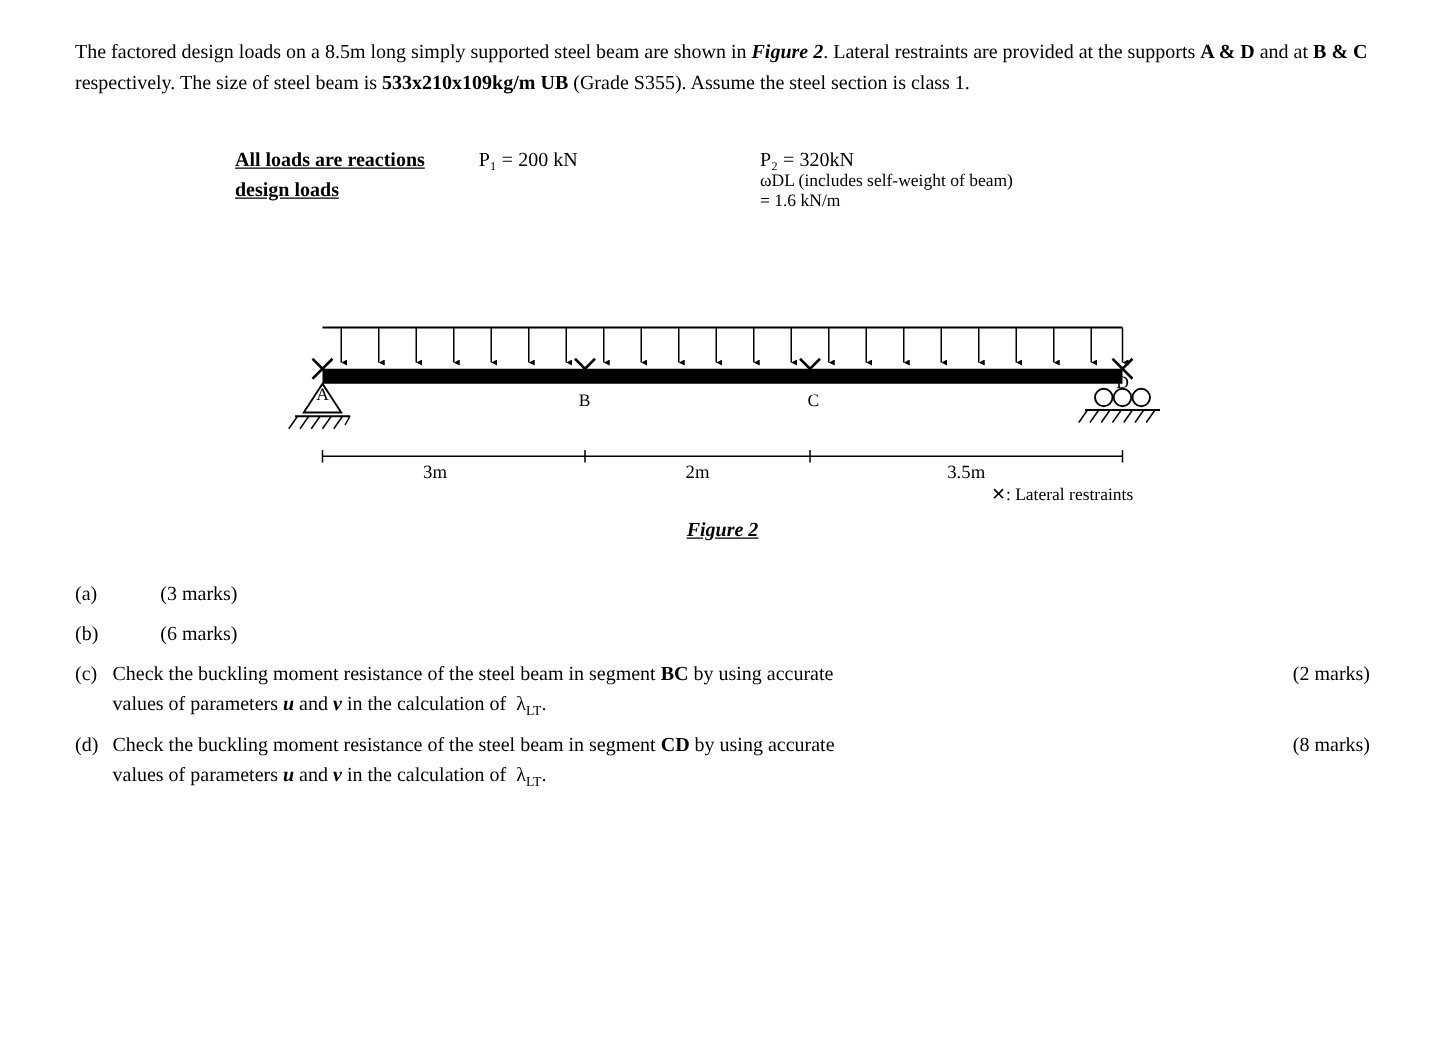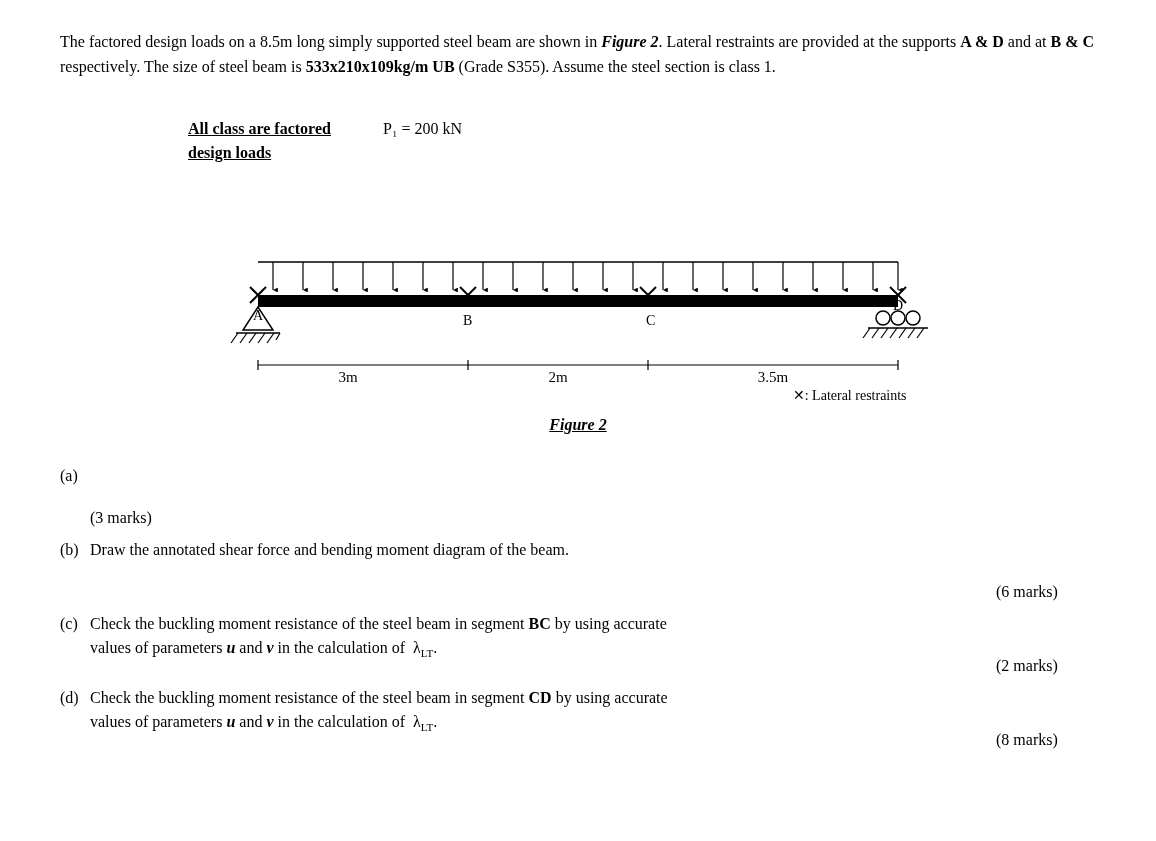--- a/index.html
+++ b/index.html
@@ -51,22 +51,22 @@
       font-size: 16px;
     }
 
     .q-text {
       flex: 1;
       font-size: 16px;
     }
 
     .q-marks {
       min-width: 100px;
-      font-size: 16px;
-      margin-top: 42px;
+      text-align: right;
+      font-size: 16px;
     }
 
     sub, sup {
       font-size: 11px;
       margin-top: 40px;
     }
 
     .italic { font-style: italic; }
     .bold { font-weight: bold; }
     .underline { text-decoration: underline; }
@@ -76,27 +76,32 @@
 
 <div class="intro-text">
   <span>The factored design loads on a 8.5m long simply supported steel beam are shown in </span><strong><em>Figure 2</em></strong><span>. Lateral restraints are provided at the supports </span><strong>A &amp; D</strong><span> and at </span><strong>B &amp; C</strong><span> respectively. The size of steel beam is </span><strong>533x210x109kg/m UB</strong><span> (Grade S355). Assume the steel section is class 1.</span>
 </div>
 
 <div class="figure-container">
   <div class="figure-diagram">
 
     <div style="position:relative; height:70px; margin-bottom:0;">
       <div style="position:absolute; left:0; top:0;">
-        <span class="underline bold">All class are factored</span>
+        <span class="underline bold">All loads are reactions</span>
       </div>
       <div style="position:absolute; left:0; top:24px;">
         <span class="underline bold">design loads</span>
       </div>
       <div style="position:absolute; left:195px; top:0;text-align:right;">
         <span>P₁ = 200 kN</span>
+      </div>
+      <div style="position:absolute; left:420px; top:0;">
+        <div>P₂ = 320kN</div>
+        <div style="font-size:14px;">ωDL (includes self-weight of beam)</div>
+        <div style="font-size:14px;">= 1.6 kN/m</div>
       </div>
     </div>
 
     <svg class="beam-svg" width="760" height="220" viewBox="0 0 760 220">
 
       <line x1="60" y1="72" x2="700" y2="72" stroke="#000" stroke-width="1.5"></line>
 
       <defs>
         <marker id="arrowDown" markerWidth="4" markerHeight="4" refX="2" refY="4" orient="auto">
           <path d="M0,0 L2,4 L4,0" fill="#000"></path>
@@ -213,21 +218,20 @@
 
 <div class="questions">
 
   <div class="question-item">
     <span class="q-label">(a)</span>
     <span class="q-marks">(3 marks)</span>
   </div>
 
   <div class="question-item">
     <span class="q-label">(b)</span>
-    <span class="q-text">Draw the annotated shear force and bending moment diagram of the beam.</span>
     <span class="q-marks">(6 marks)</span>
   </div>
 
   <div class="question-item" style="align-items:flex-start;">
     <span class="q-label">(c)</span>
     <span class="q-text" style="line-height:1.5;">
       Check the buckling moment resistance of the steel beam in segment <strong>BC</strong> by using accurate<br>
       values of parameters <em><strong>u</strong></em> and <em><strong>v</strong></em> in the calculation of &nbsp;λ<sub>LT</sub>.
     </span>
     <span class="q-marks">(2 marks)</span>

